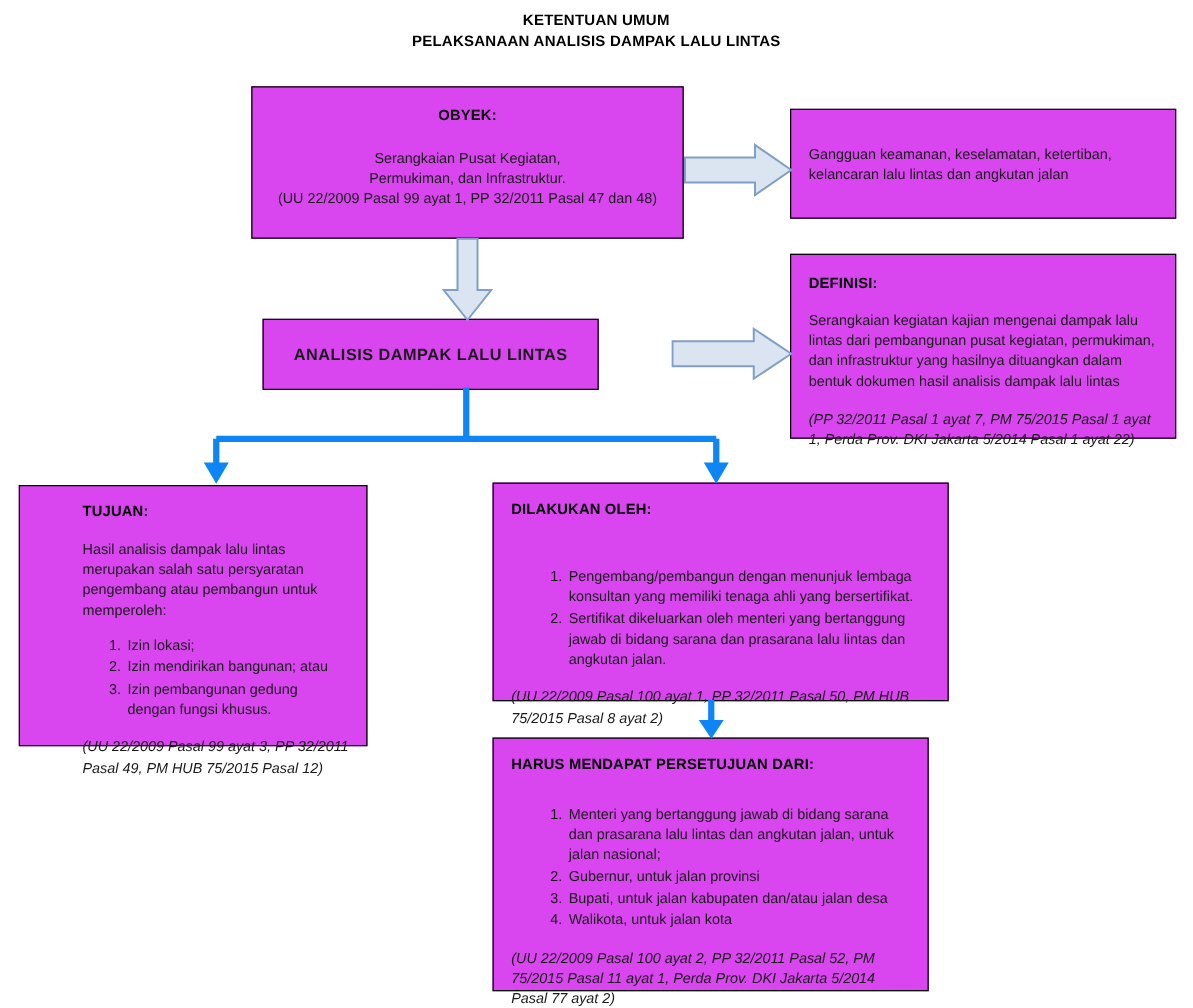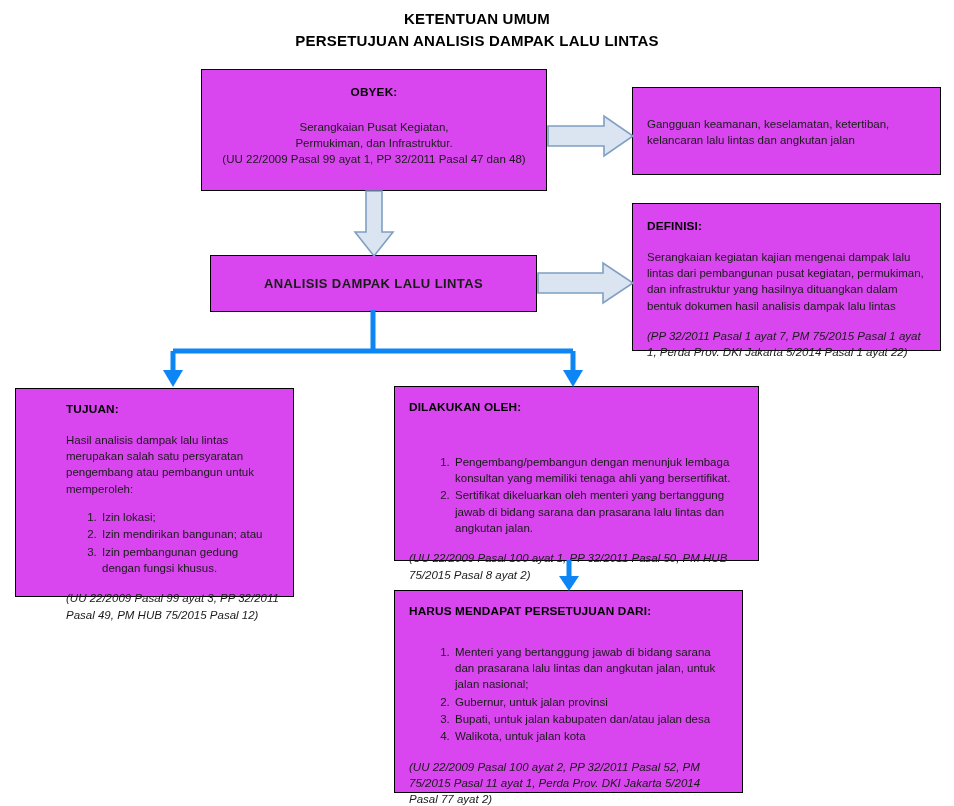--- a/index.html
+++ b/index.html
@@ -19,21 +19,21 @@
     overflow: hidden;
   }
 
   
   .title {
     position: absolute;
     left: 0;
     top: 8px;
     width: 954px;
     text-align: center;
-    font-size: 15px;
+    font-size: 12px;
     font-weight: bold;
     line-height: 1.45;
     letter-spacing: 0.2px;
   }
   .title .line2 { display: block; }
 
   
   .box {
     position: absolute;
     box-sizing: border-box;
@@ -89,41 +89,41 @@
   }
   .conn-svg { position: absolute; overflow: visible; }
 </style>
 </head>
 <body>
 
 <div id="canvas">
 
   <div class="title">
     <span>KETENTUAN UMUM</span>
-    <span class="line2">PERSETUJUAN ANALISIS DAMPAK LALU LINTAS</span>
+    <span class="line2">PELAKSANAAN ANALISIS DAMPAK LALU LINTAS</span>
   </div>
 
   <div class="box centered" style="left:201px; top:69px; width:346px; height:122px;">
     <div class="box-inner">
       <div class="box-heading">OBYEK:</div>
       <div class="obyek-body">
         <div>Serangkaian Pusat Kegiatan,</div>
         <div>Permukiman, dan Infrastruktur.</div>
         <div>(UU 22/2009 Pasal 99 ayat 1, PP 32/2011 Pasal 47 dan 48)</div>
       </div>
     </div>
   </div>
 
   <div class="box" style="left:632px; top:87px; width:309px; height:88px;">
     <div class="box-inner">
       <div class="para">Gangguan keamanan, keselamatan, ketertiban, kelancaran lalu lintas dan angkutan jalan</div>
     </div>
   </div>
 
-  <div class="box centered" style="left:210px; top:255px; width:327px; height:57px;">
+  <div class="box centered" style="left:210px; top:255px; width:269px; height:57px;">
     <div class="box-inner" style="padding-top:19px;">
       <div class="analisis-label">ANALISIS DAMPAK LALU LINTAS</div>
     </div>
   </div>
 
   <div class="box" style="left:632px; top:203px; width:309px; height:148px;">
     <div class="box-inner">
       <div class="box-heading">DEFINISI:</div>
       <div class="para">Serangkaian kegiatan kajian mengenai dampak lalu lintas dari pembangunan pusat kegiatan, permukiman, dan infrastruktur yang hasilnya dituangkan dalam bentuk dokumen hasil analisis dampak lalu lintas</div>
       <div class="cite">(PP 32/2011 Pasal 1 ayat 7, PM 75/2015 Pasal 1 ayat 1, Perda Prov. DKI Jakarta 5/2014 Pasal 1 ayat 22)</div>

